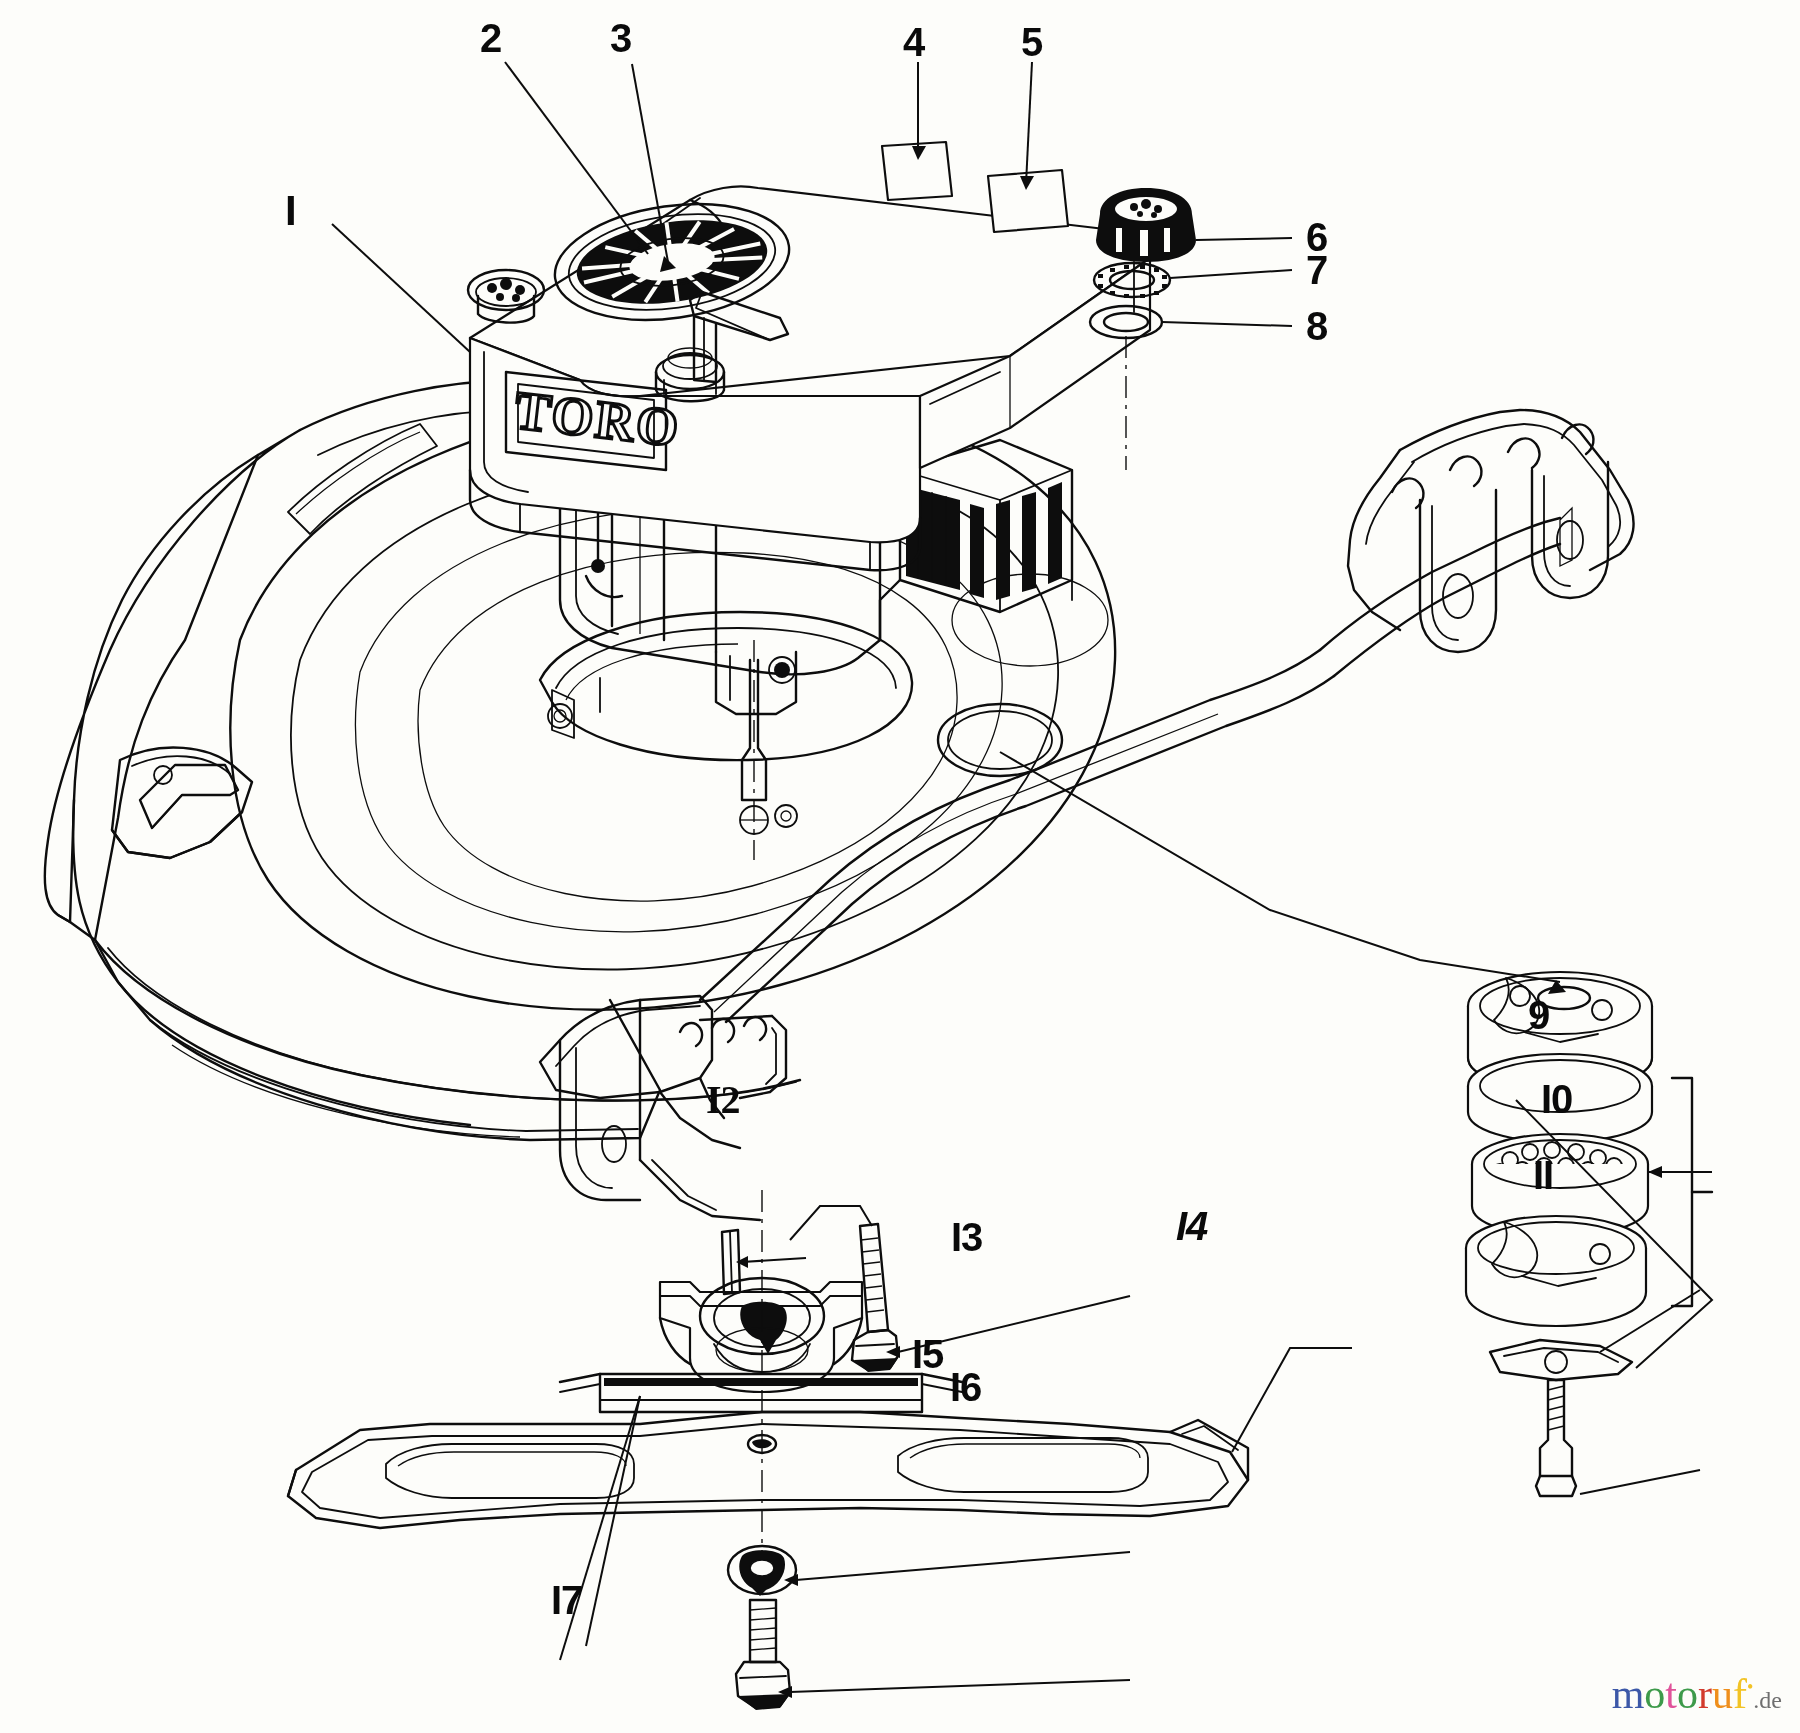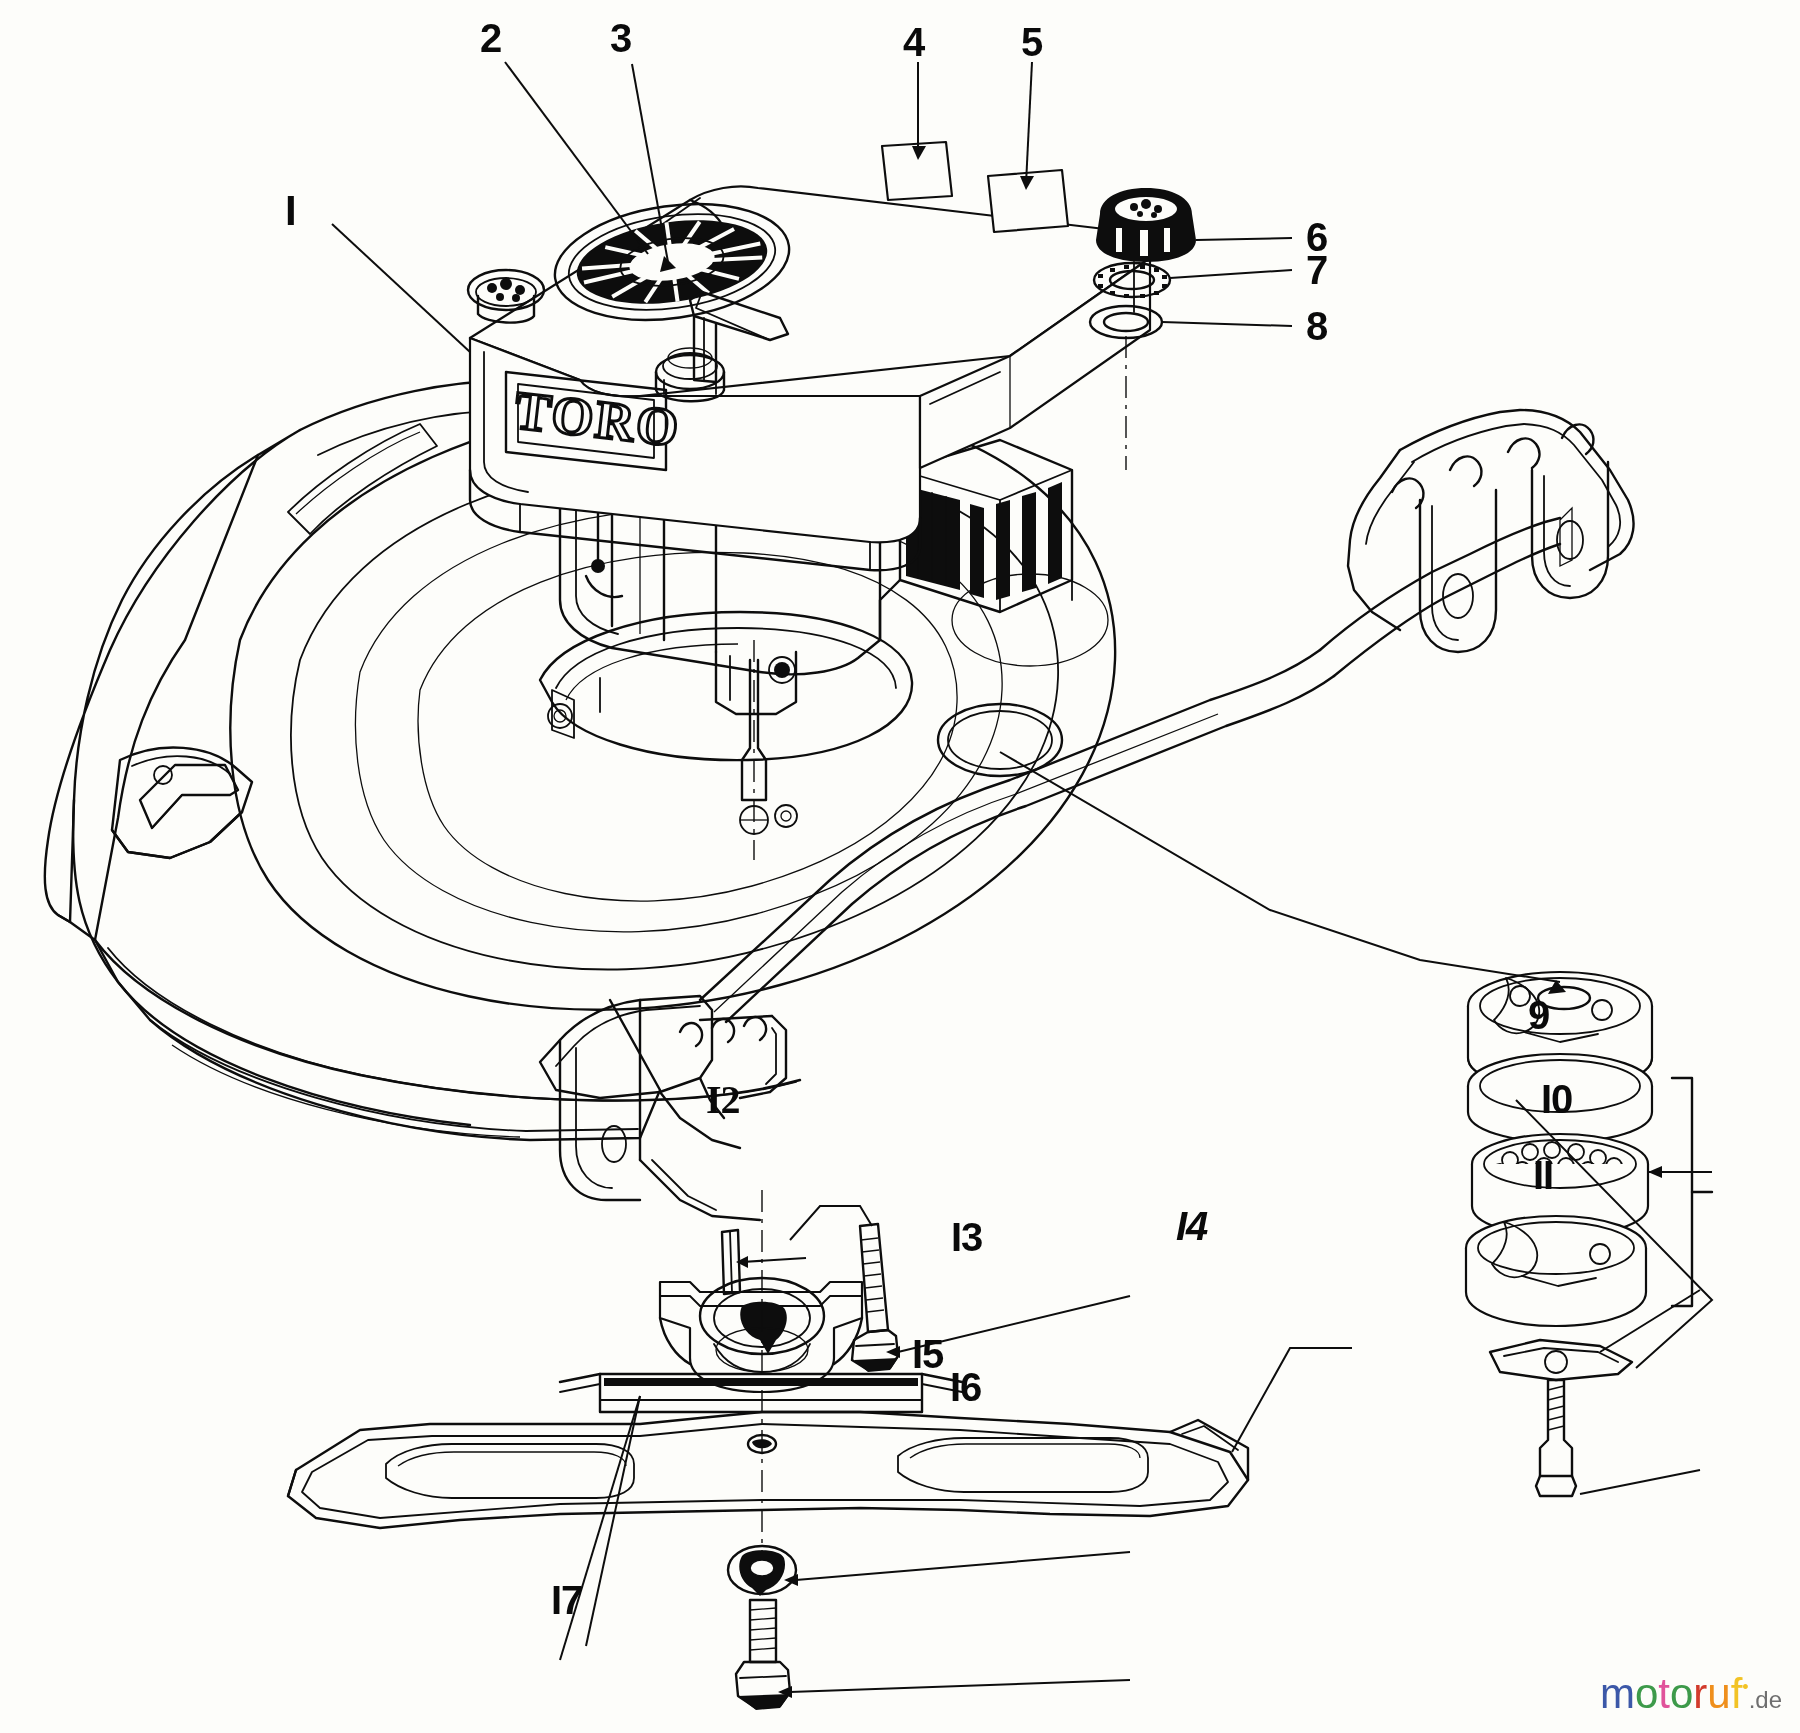--- a/index.html
+++ b/index.html
@@ -5,21 +5,21 @@
 <style>
   html,body{margin:0;padding:0;background:#fff;}
   body{width:1800px;height:1733px;overflow:hidden;
        font-family:"Liberation Sans",sans-serif;background:#fdfdfa;}
   #sheet{position:relative;width:1800px;height:1733px;background:#fdfdfa;}
   svg.layer{position:absolute;left:0;top:0;width:1800px;height:1733px;}
   .callout{position:absolute;font-family:"Liberation Sans",sans-serif;
            font-weight:bold;font-size:40px;color:#0a0a0a;letter-spacing:-1px;
            line-height:1;white-space:nowrap;}
   .wm{position:absolute;right:18px;bottom:18px;
-      font-family:Liberation Sans, sans-serif;font-size:42px;line-height:1;
+      font-family:Liberation Serif, serif;font-size:42px;line-height:1;
       white-space:nowrap;}
   .wm span{font-weight:400;}
   .wm .dot{font-size:18px;vertical-align:super;}
   .wm .tld{font-size:24px;color:#6f6f6f;}
 </style>
 </head>
 <body>
 
 <div id="sheet">
 

